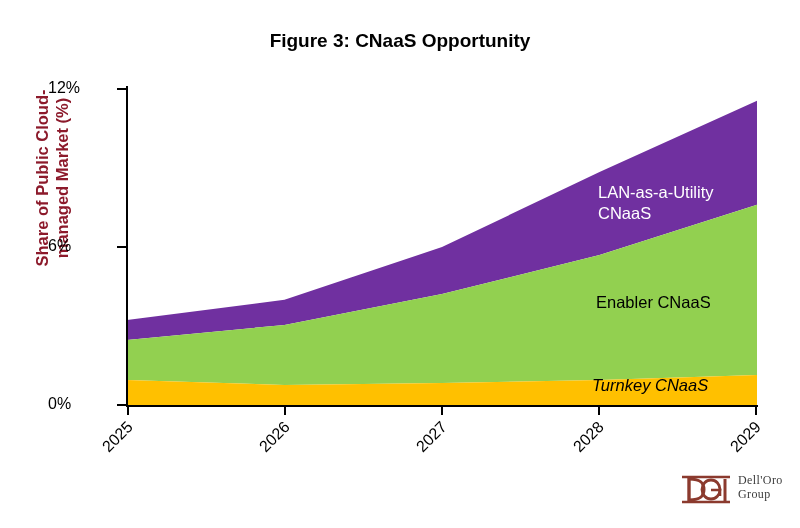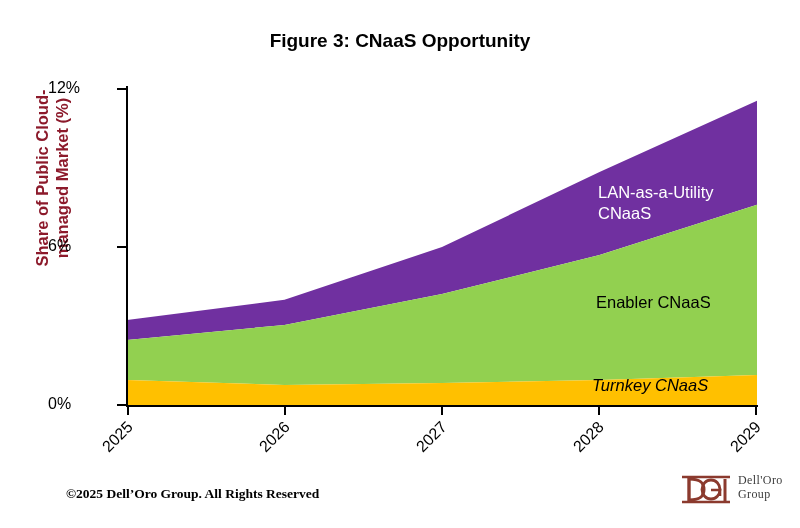--- a/index.html
+++ b/index.html
@@ -218,21 +218,20 @@
   <div class="x-tick-label" style="left:221px; width:60px;">2026</div>
   <div class="x-tick-label" style="left:378px; width:60px;">2027</div>
   <div class="x-tick-label" style="left:535px; width:60px;">2028</div>
   <div class="x-tick-label" style="left:692px; width:60px;">2029</div>
 
   <div class="series-label" id="label-lan">LAN-as-a-Utility
 CNaaS</div>
   <div class="series-label" id="label-enabler">Enabler CNaaS</div>
   <div class="series-label" id="label-turnkey">Turnkey CNaaS</div>
 
-  <div id="footer-copyright">©2025 Dell’Oro Group. All Rights Reserved</div>
 
   <div id="logo">
     <svg id="logo-mark" viewBox="0 0 52 34">
       <g id="logo-paths" fill="none" stroke="#8B3A2E">
           <path d="M2,5 H50" stroke="#8B3A2E" stroke-width="2.6" fill="none" stroke-linecap="butt"></path>
           <path d="M2,30 H50" stroke="#8B3A2E" stroke-width="2.6" fill="none" stroke-linecap="butt"></path>
           <path d="M9,5 V30" stroke="#8B3A2E" stroke-width="3.4" fill="none" stroke-linecap="butt"></path>
           <path d="M9,7 C22,7 24,12 24,17.5 C24,23 22,28 9,28" stroke="#8B3A2E" stroke-width="3" fill="none" stroke-linecap="butt"></path>
           <path d="M31,17.5 m-9,0 a9,9.5 0 1,0 18,0 a9,9.5 0 1,0 -18,0" stroke="#8B3A2E" stroke-width="2.8" fill="none" stroke-linecap="butt"></path>
           <path d="M31,18 H40 V24" stroke="#8B3A2E" stroke-width="2.6" fill="none" stroke-linecap="butt"></path>

